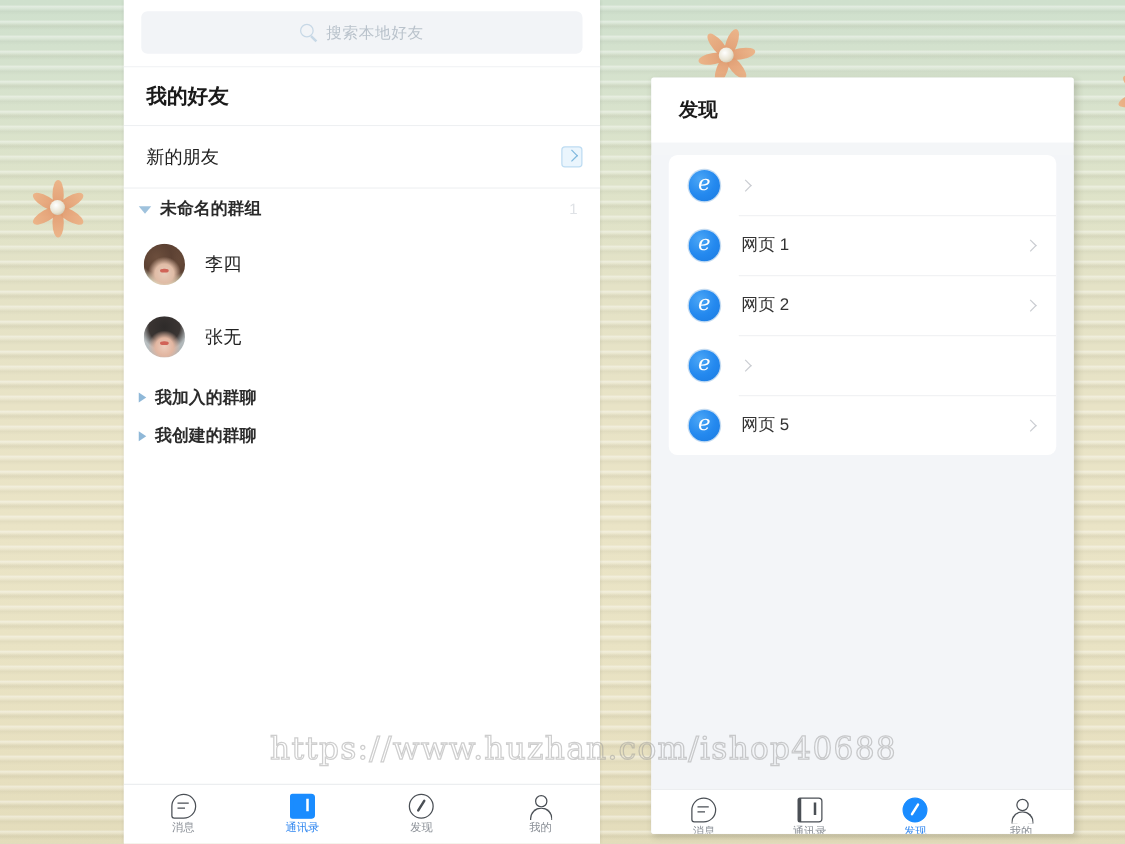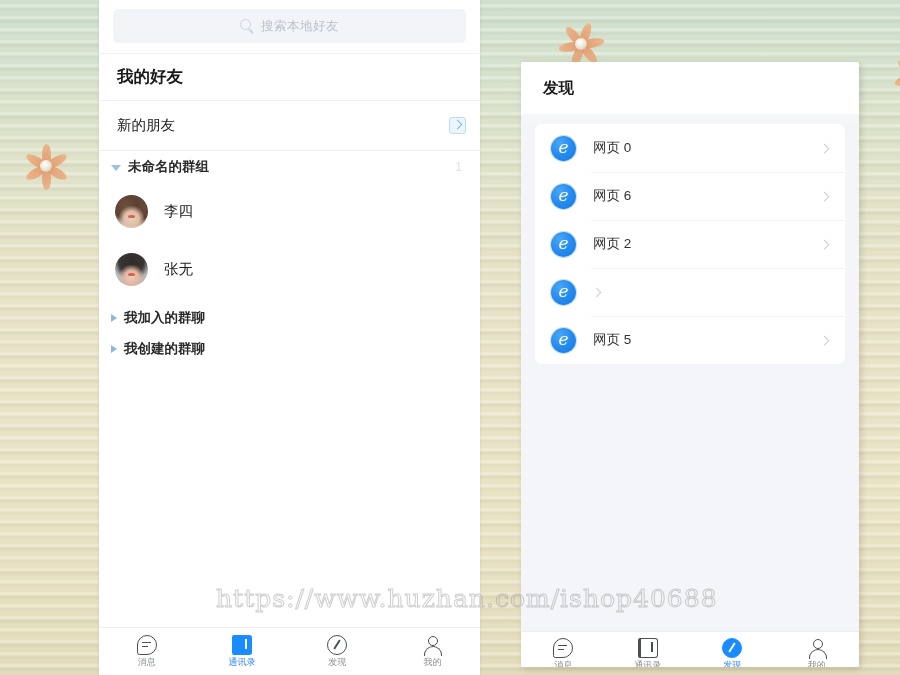--- a/index.html
+++ b/index.html
@@ -400,29 +400,28 @@
 
   <div id="right-title">发现</div>
 
   <div id="right-body">
     <div id="web-card">
 
       <div class="web-row">
         <span class="ie-icon">
           <span class="e">e</span>
         </span>
-        <span class="web-label">网页 0</span>
         <span class="chev"></span>
       </div>
 
       <div class="web-row">
         <span class="ie-icon">
           <span class="e">e</span>
         </span>
-        <span class="web-label">网页 6</span>
+        <span class="web-label">网页 1</span>
         <span class="chev"></span>
       </div>
 
       <div class="web-row">
         <span class="ie-icon">
           <span class="e">e</span>
         </span>
         <span class="web-label">网页 2</span>
         <span class="chev"></span>
       </div>

